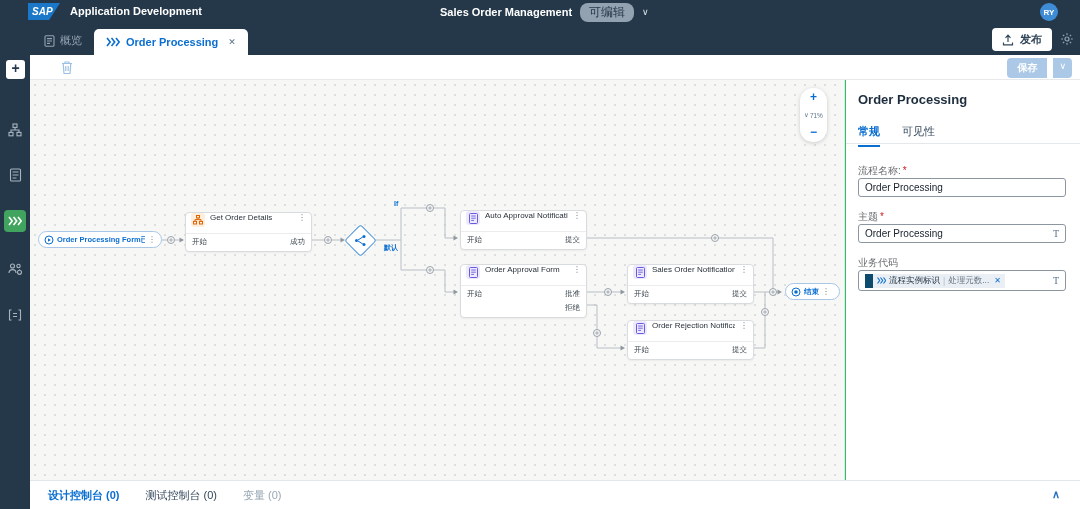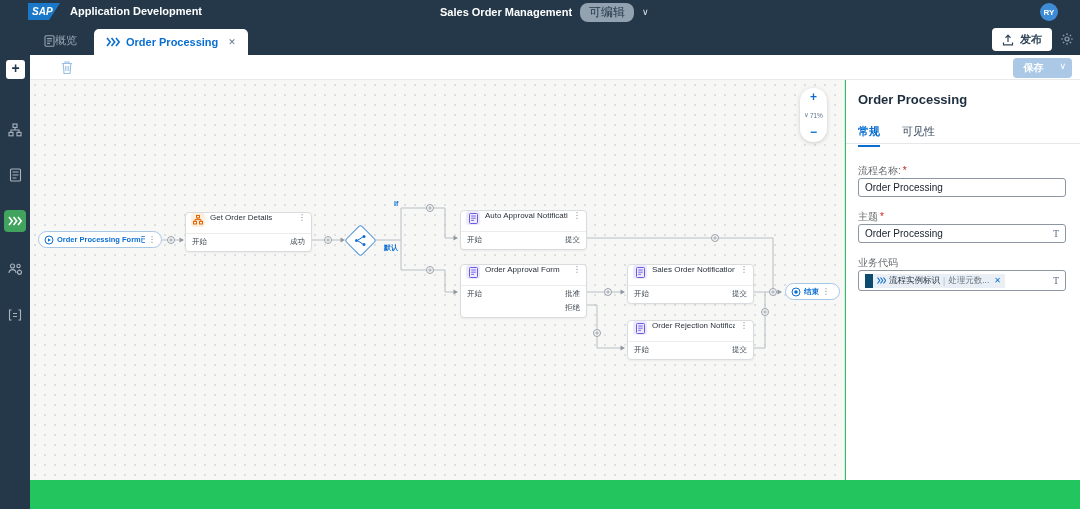--- a/index.html
+++ b/index.html
@@ -17,41 +17,41 @@
   .proj-name{color:#fff;font-size:11px;font-weight:bold}
   .badge{background:#93a2b0;color:#24384a;font-size:12px;padding:1px 9px;border-radius:8px}
   .badge-caret{color:#dfe6ec;font-size:9px;cursor:pointer}
   .avatar{position:absolute;right:22px;top:3px;width:18px;height:18px;border-radius:50%;
     background:#3f8cd6;color:#fff;font-size:8px;font-weight:bold;display:flex;align-items:center;justify-content:center}
 
   
   .tabbar{position:absolute;left:30px;top:24px;width:1050px;height:31px;background:#24384a}
   .hamburger{position:absolute;left:8px;top:32px;width:15px;height:12px;cursor:pointer}
   .hamburger span{display:block;height:2px;background:#e7edf2;margin-bottom:3px;border-radius:1px}
-  .tab-overview{position:absolute;left:14px;top:9px;display:flex;align-items:center;
+  .tab-overview{position:absolute;left:14px;top:9px;display:flex;align-items:center;gap:5px;
     color:#93a2b1;font-size:11px;cursor:pointer}
   .tab-active{position:absolute;left:64px;top:5px;height:26px;background:#fff;border-radius:5px 5px 0 0;
     display:flex;align-items:center;gap:6px;padding:0 12px;color:#0a6ed1;font-weight:bold;font-size:11px;cursor:pointer}
   .tab-close{color:#5b738b;font-weight:normal;font-size:9px;margin-left:4px;cursor:pointer}
   .publish-btn{position:absolute;right:28px;top:4px;height:23px;background:#fff;border-radius:4px;
     display:flex;align-items:center;gap:6px;padding:0 10px;font-size:11px;font-weight:bold;color:#32465a;cursor:pointer}
   .shell-gear{position:absolute;right:6px;top:8px;cursor:pointer}
 
   
   .rail{position:absolute;left:0;top:24px;width:30px;height:485px;background:#24384a}
   .rail-add{position:absolute;left:6px;top:36px;width:19px;height:19px;background:#fff;border-radius:3px;
     color:#24384a;font-size:14px;line-height:17px;text-align:center;font-weight:bold;cursor:pointer}
   .rail-item{position:absolute;left:4px;width:22px;height:22px;display:flex;align-items:center;
     justify-content:center;border-radius:4px;cursor:pointer}
   .rail-item.active{background:#40a45f}
 
   
   .toolbar{position:absolute;left:30px;top:55px;width:1050px;height:25px;background:#fff;border-bottom:1px solid #e7e9eb}
   .trash{position:absolute;left:30px;top:5px;cursor:pointer}
-  .save-split{position:absolute;right:8px;top:3px;display:flex;gap:0}
+  .save-split{position:absolute;right:8px;top:3px;display:flex;gap:6px}
   .save-main{background:#abc9e7;color:#fff;font-size:10px;font-weight:bold;border-radius:4px 0 0 4px;
     padding:3px 10px;cursor:pointer}
   .save-caret{background:#abc9e7;color:#fff;font-size:9px;border-radius:0 4px 4px 0;padding:3px 6px;cursor:pointer}
 
   
   .canvas{position:absolute;left:30px;top:80px;width:815px;height:400px;background:#f7f7f6;
     background-image:radial-gradient(#dcdee0 1px,transparent 1px);background-size:10px 10px;
     border-right:1px solid #e3e5e8;overflow:hidden}
   .wires{position:absolute;left:0;top:0}
   .pill{position:absolute;height:17px;background:#fff;border:1px solid #a8c6e6;border-radius:9px;
@@ -422,14 +422,20 @@
         </svg>
         <span class="main">流程实例标识</span>
         <span class="div">|</span>
         <span class="sec">处理元数...</span>
         <span class="x">✕</span>
       </span>
       <span class="t-ic">T</span>
     </div>
   </div>
 
+  <div class="bottombar">
+    <span class="bb-design">设计控制台 (0)</span>
+    <span class="bb-test">测试控制台 (0)</span>
+    <span class="bb-vars">变量 (0)</span>
+    <span class="bb-collapse">∧</span>
+  </div>
 
 </div>
 
 </body></html>

